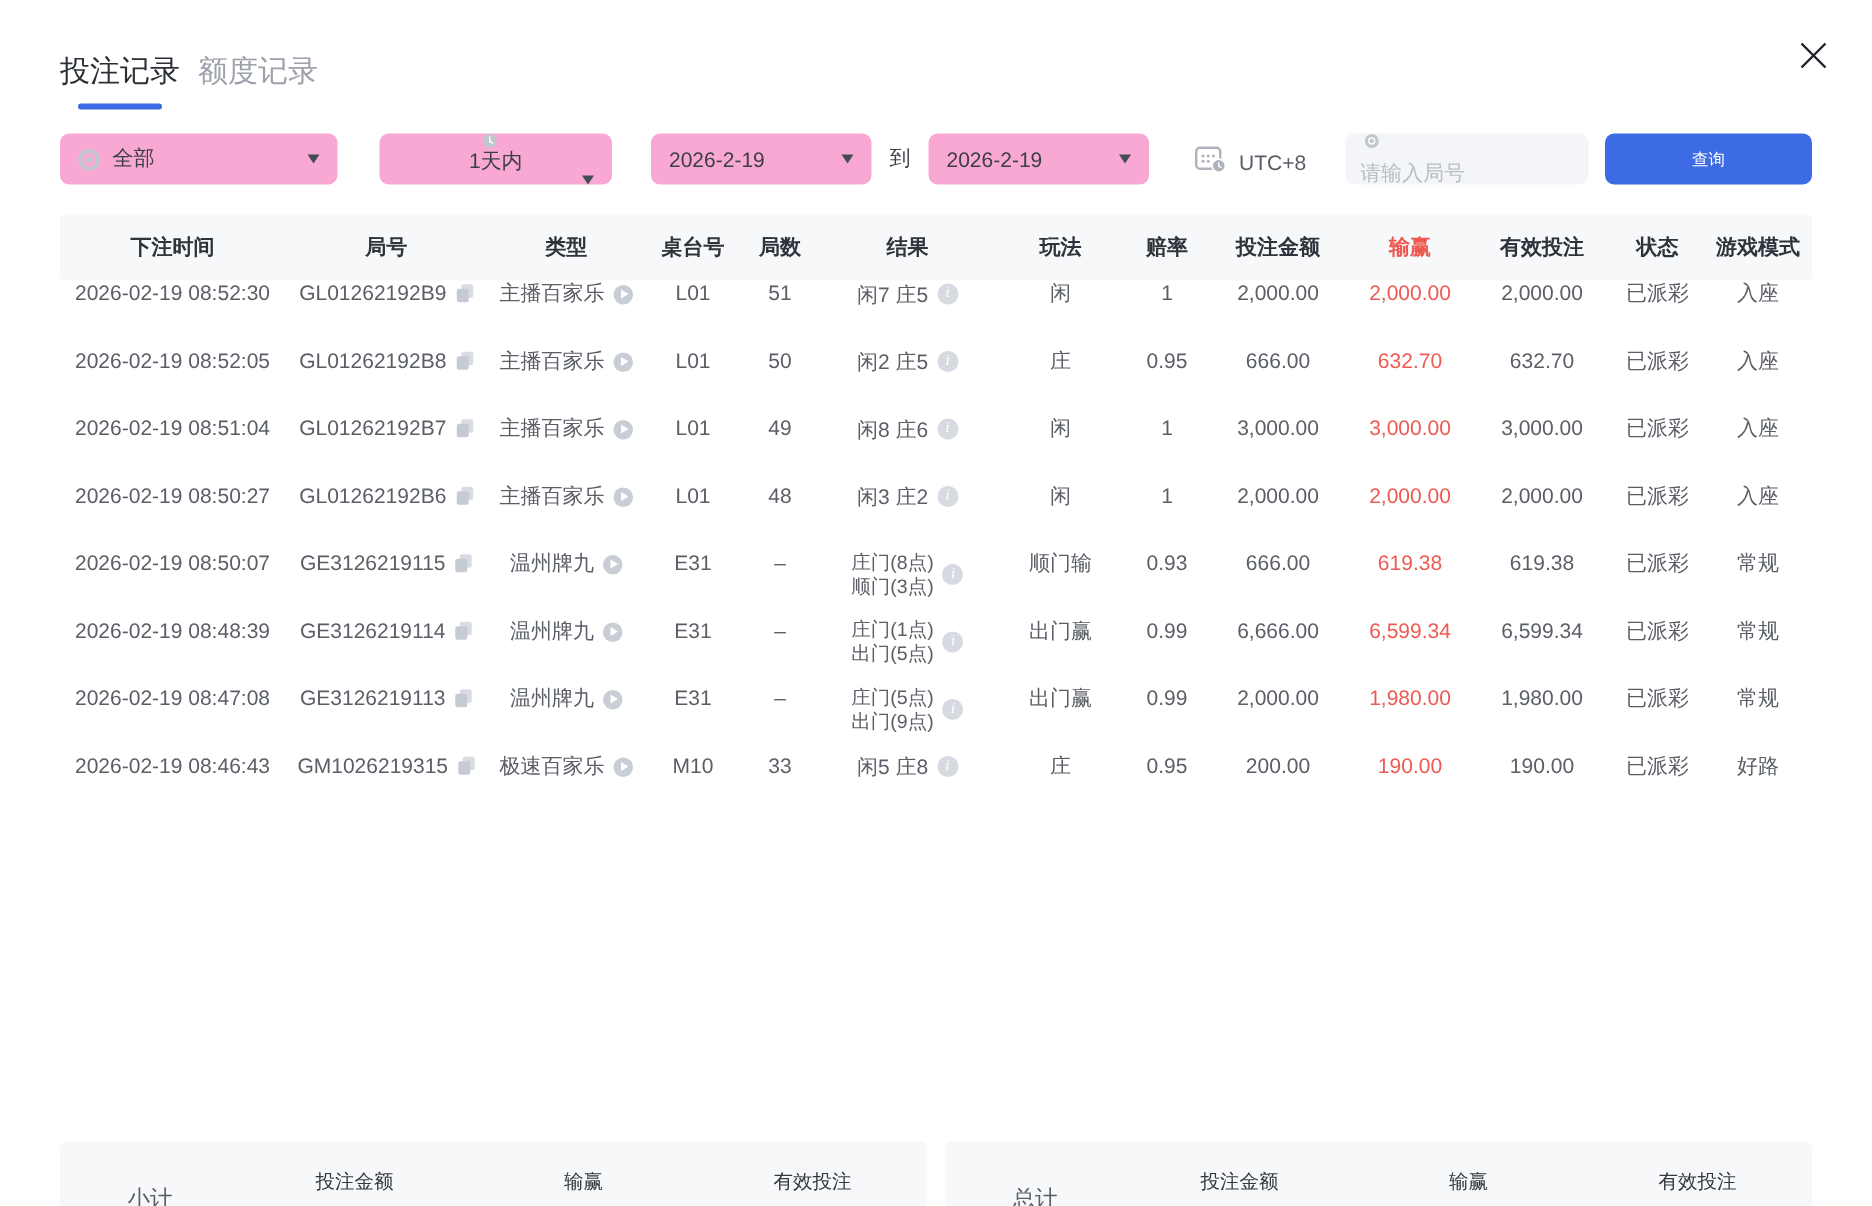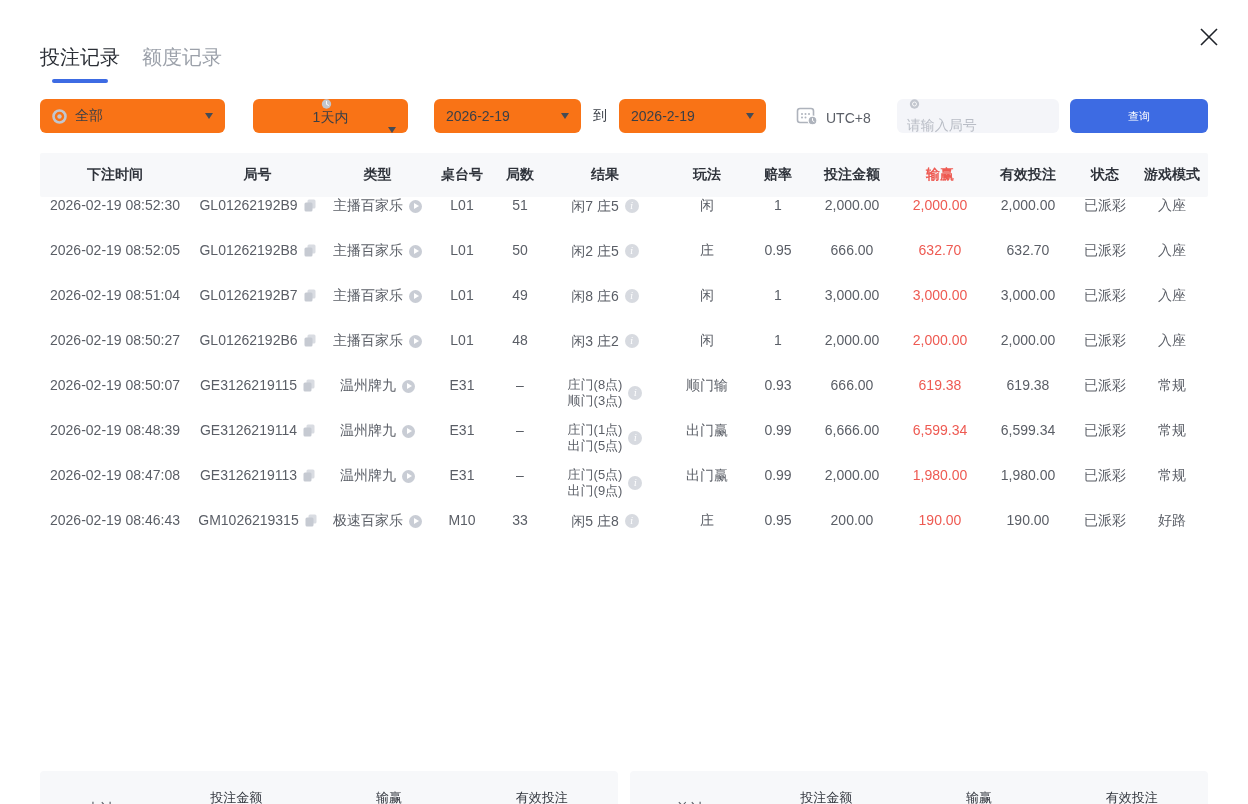--- a/index.html
+++ b/index.html
@@ -1,31 +1,31 @@
 <!DOCTYPE html>
 <html><head>
 <meta charset="utf-8">
 <style>
   * { margin:0; padding:0; box-sizing:border-box; }
   html,body { width:1248px; height:804px; background:#fff; overflow:hidden;
     font-family:"Liberation Sans","DejaVu Sans",sans-serif; }
   .page { position:relative; width:1248px; height:804px; padding:0 40px; }
 
   
-  .tabs { display:flex; gap:22px; padding-top:44px; }
+  .tabs { display:flex; gap:12px; padding-top:34px; }
   .tab { font-size:20px; color:#9CA1AA; cursor:pointer; position:relative; padding-bottom:14px; }
   .tab.active { color:#2B2F36; }
   .tab.active .underline { position:absolute; left:50%; transform:translateX(-50%);
     bottom:2px; width:56px; height:4px; border-radius:2px; background:#3D6BE3; }
   .close-btn { position:absolute; top:22px; right:24px; width:30px; height:30px;
     display:flex; align-items:center; justify-content:center; cursor:pointer; }
 
   
   .filters { display:flex; align-items:center; margin-top:14px; height:34px; }
-  .ctl { display:flex; align-items:center; background:#f97316; border-radius:6px;
+  .ctl { display:flex; align-items:center; background:#f9a8d4; border-radius:6px;
     height:34px; padding:0 12px; font-size:14px; color:#3A3F47; }
   .ctl .caret { margin-left:auto; }
   .caret { width:0; height:0; border-left:4.5px solid transparent;
     border-right:4.5px solid transparent; border-top:6px solid #454B55; }
   .ctl-category { width:185px; }
   .ctl-timerange { width:155px; margin-left:28px;flex-direction:column; }
   .ctl-date { width:147px; margin-left:26px; }
   .to-label { margin:0 12px; font-size:14px; color:#3A3F47; }
   .tz { display:flex; align-items:flex-end; gap:8px; margin-left:30px; font-size:14px; color:#5A5E66; }
   .search-box { display:flex; gap:8px; background:#F4F5F9;

